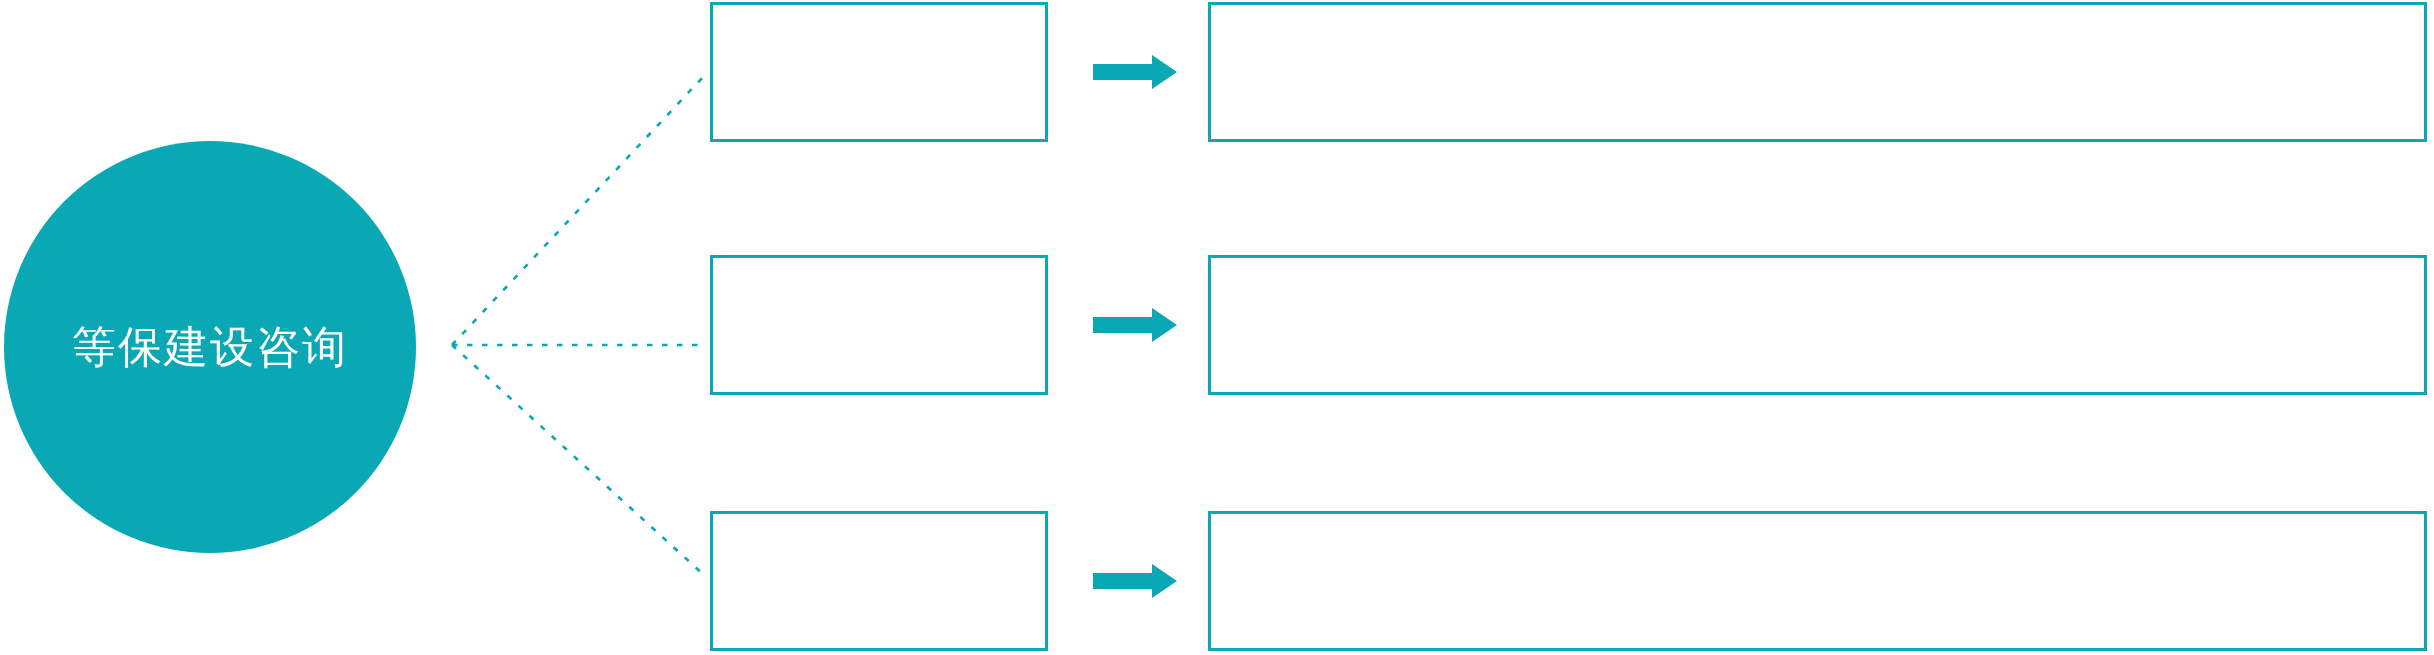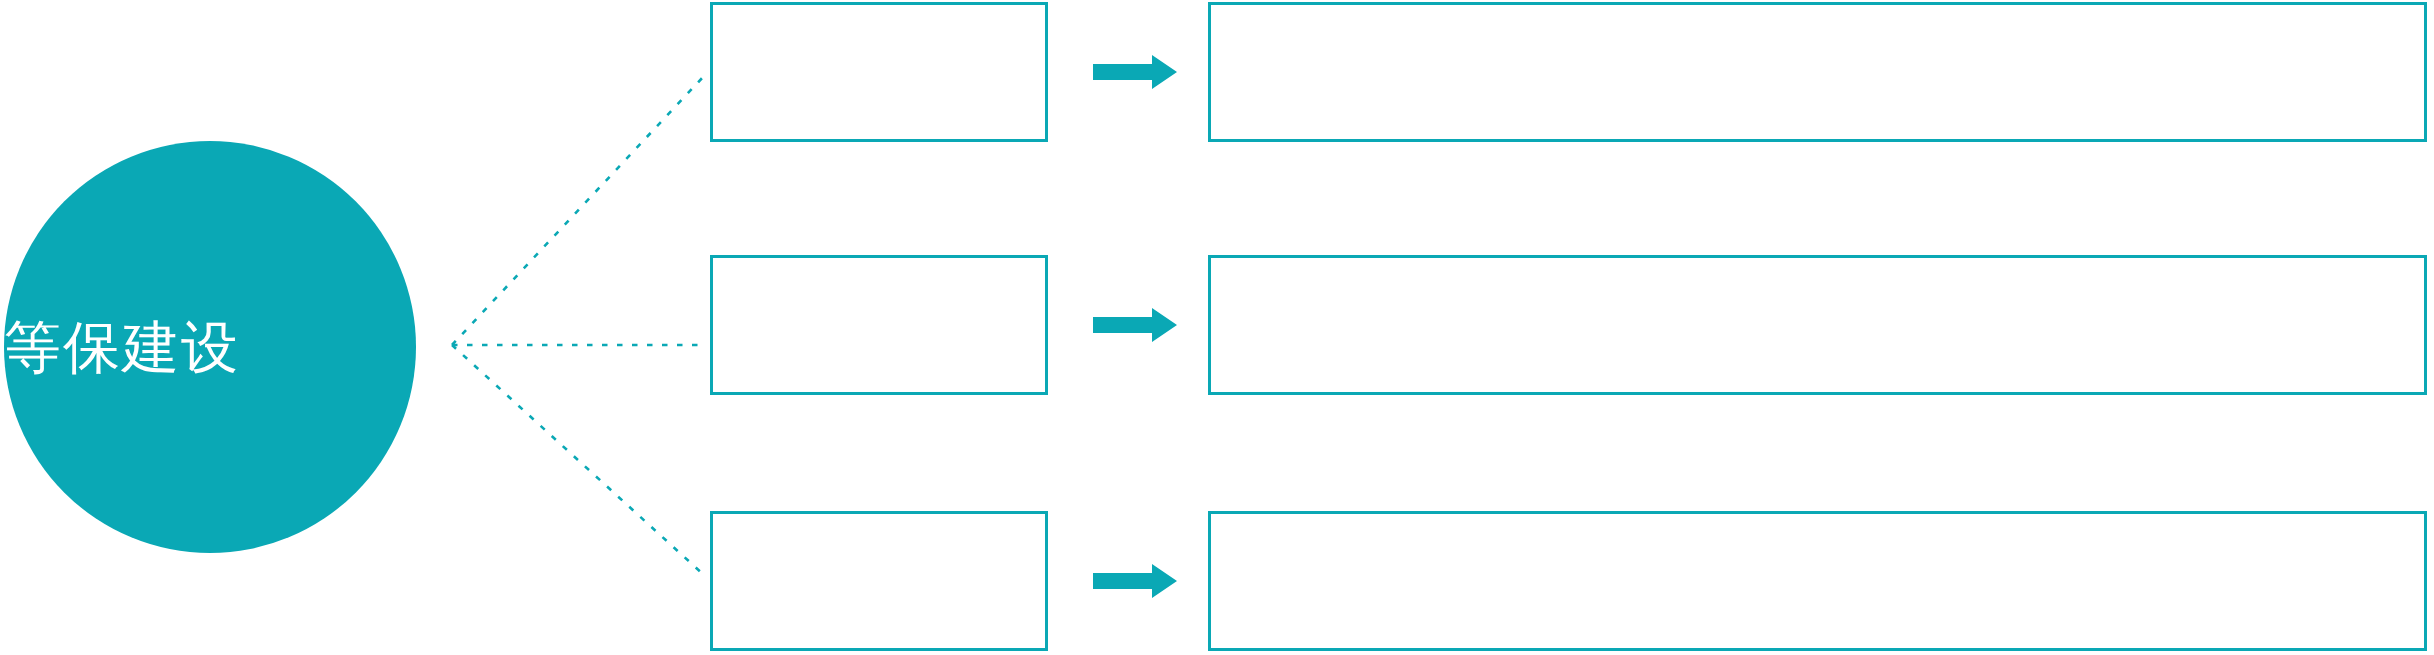--- a/index.html
+++ b/index.html
@@ -33,23 +33,23 @@
     position: absolute;
     left: 4px;
     top: 141px;
     width: 412px;
     height: 412px;
     border-radius: 50%;
     background: #0aa8b5;
     color: #ffffff;
     display: flex;
     align-items: center;
-    justify-content: flex-start;
+    justify-content: center;
     text-align: center;
-    font-size: 57px;
+    font-size: 44px;
     font-weight: 300;
     line-height: 1.27;
     letter-spacing: 2px;
   }
   .branch-box {
     position: absolute;
     left: 710px;
     width: 338px;
     height: 140px;
     border: 3px solid #0aa8b5;
@@ -100,20 +100,21 @@
 <div class="canvas">
 
   <svg class="connectors" viewBox="0 0 2434 655" xmlns="http://www.w3.org/2000/svg">
     <line class="connector-line" x1="452" y1="345" x2="704" y2="76"></line>
     <line class="connector-line" x1="452" y1="345" x2="704" y2="345"></line>
     <line class="connector-line" x1="452" y1="345" x2="704" y2="575"></line>
   </svg>
 
   <div class="root-circle">
     <div>等保建设</div>
+    <div>咨询</div>
   </div>
 
   <div class="branch-box row1-box"></div>
   <svg class="arrow-icon row1-arrow" viewBox="0 0 84 34" xmlns="http://www.w3.org/2000/svg">
     <polygon points="0,9 59,9 59,0 84,17 59,34 59,25 0,25"></polygon>
   </svg>
   <div class="detail-box row1-wide"></div>
 
   <div class="branch-box row2-box"></div>
   <svg class="arrow-icon row2-arrow" viewBox="0 0 84 34" xmlns="http://www.w3.org/2000/svg">

